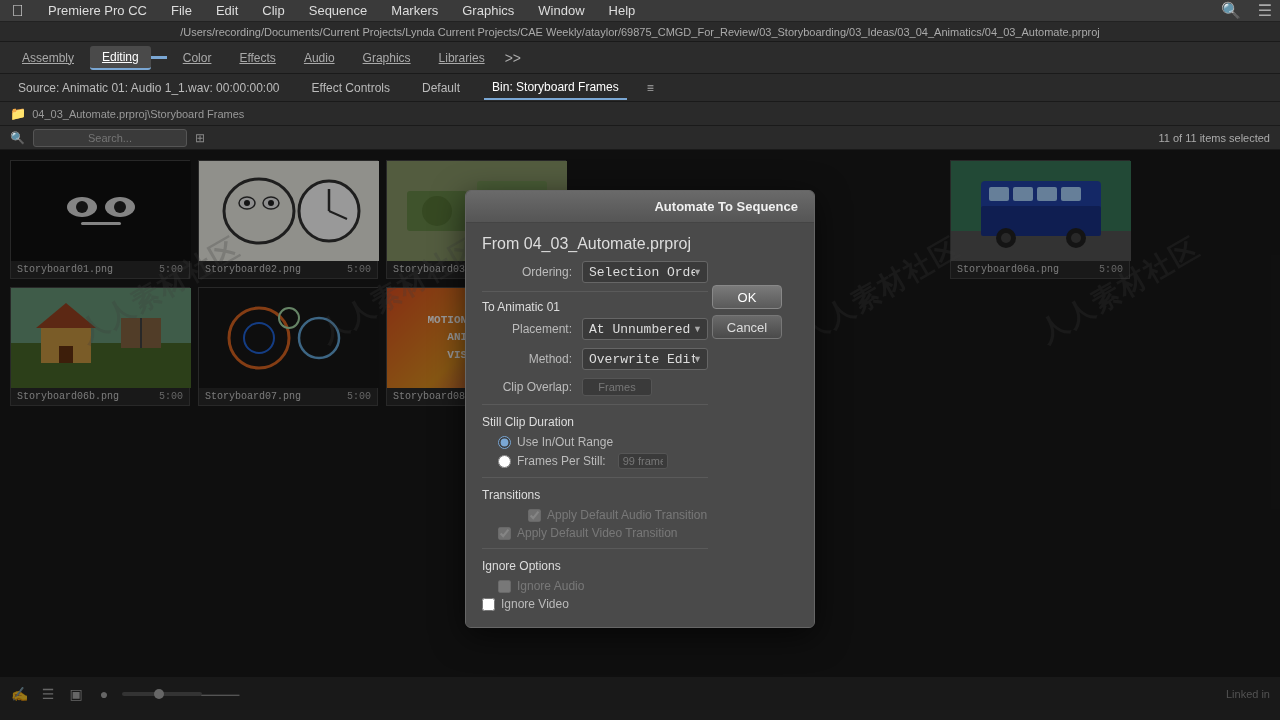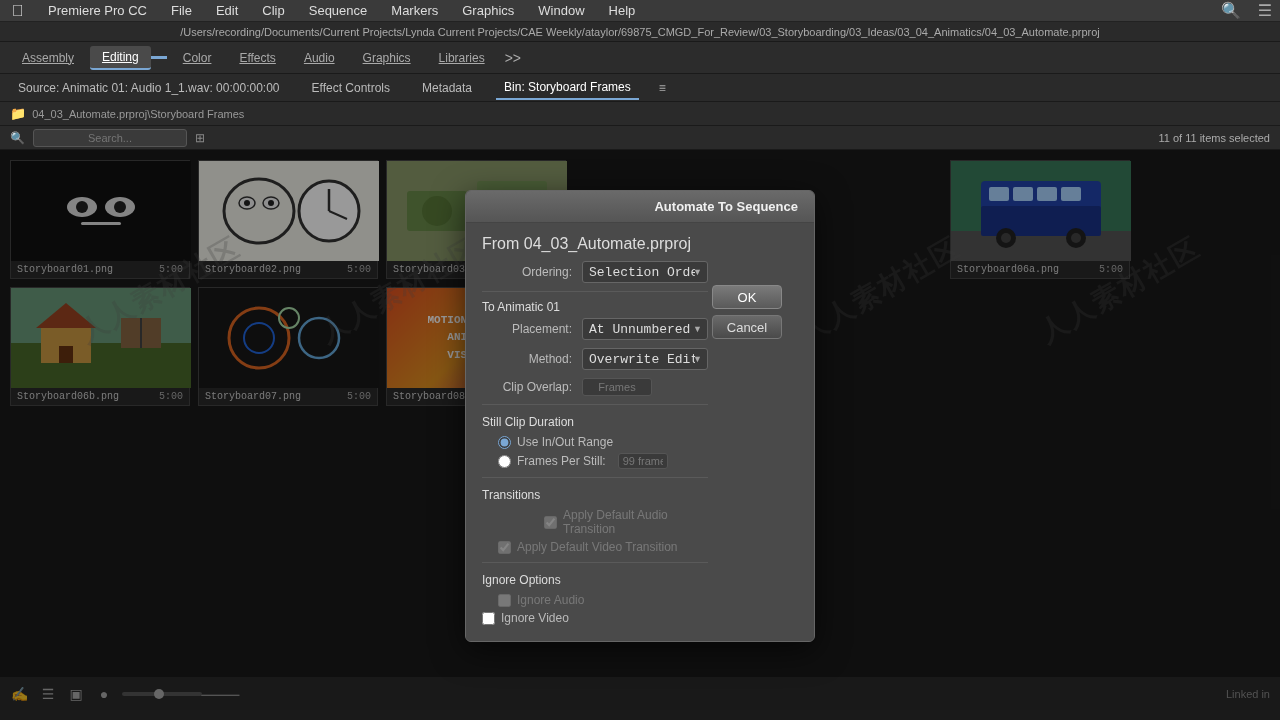--- a/index.html
+++ b/index.html
@@ -526,21 +526,21 @@
   <span class="ws-tab">Effects</span>
   <span class="ws-tab">Audio</span>
   <span class="ws-tab">Graphics</span>
   <span class="ws-tab">Libraries</span>
   <span class="ws-more">&gt;&gt;</span>
 </div>
 
 <div class="panel-header">
   <span class="panel-tab">Source: Animatic 01: Audio 1_1.wav: 00:00:00:00</span>
   <span class="panel-tab">Effect Controls</span>
-  <span class="panel-tab">Metadata</span>
+  <span class="panel-tab">Default</span>
   <span class="panel-tab active">Bin: Storyboard Frames</span>
   <span style="margin-left:4px;color:#aaa;cursor:pointer;">≡</span>
 </div>
 
 <div class="breadcrumb-bar">
   <span style="font-size:13px;">📁</span>
   <span>04_03_Automate.prproj\Storyboard Frames</span>
 </div>
 
 <div class="search-bar">
@@ -808,21 +808,21 @@
             <div class="radio-row" style="margin-left:16px;">
               <input type="radio" name="still_duration" style="">
               <span>Frames Per Still:</span>
               <input type="text" class="frames-input" value="99 frames" style="">
             </div>
 
             <div class="separator-line"></div>
 
             <div class="modal-section-header">Transitions</div>
 
-            <div class="checkbox-row checkbox-disabled" style="margin-left:16px;padding-left:46px;">
+            <div class="checkbox-row checkbox-disabled" style="margin-left:0;padding-left:46px;">
               <input type="checkbox" checked="" disabled="" style="">
               <span>Apply Default Audio Transition</span>
             </div>
 
             <div class="checkbox-row checkbox-disabled" style="margin-left:16px;">
               <input type="checkbox" checked="" disabled="" style="">
               <span>Apply Default Video Transition</span>
             </div>
 
             <div class="separator-line"></div>

